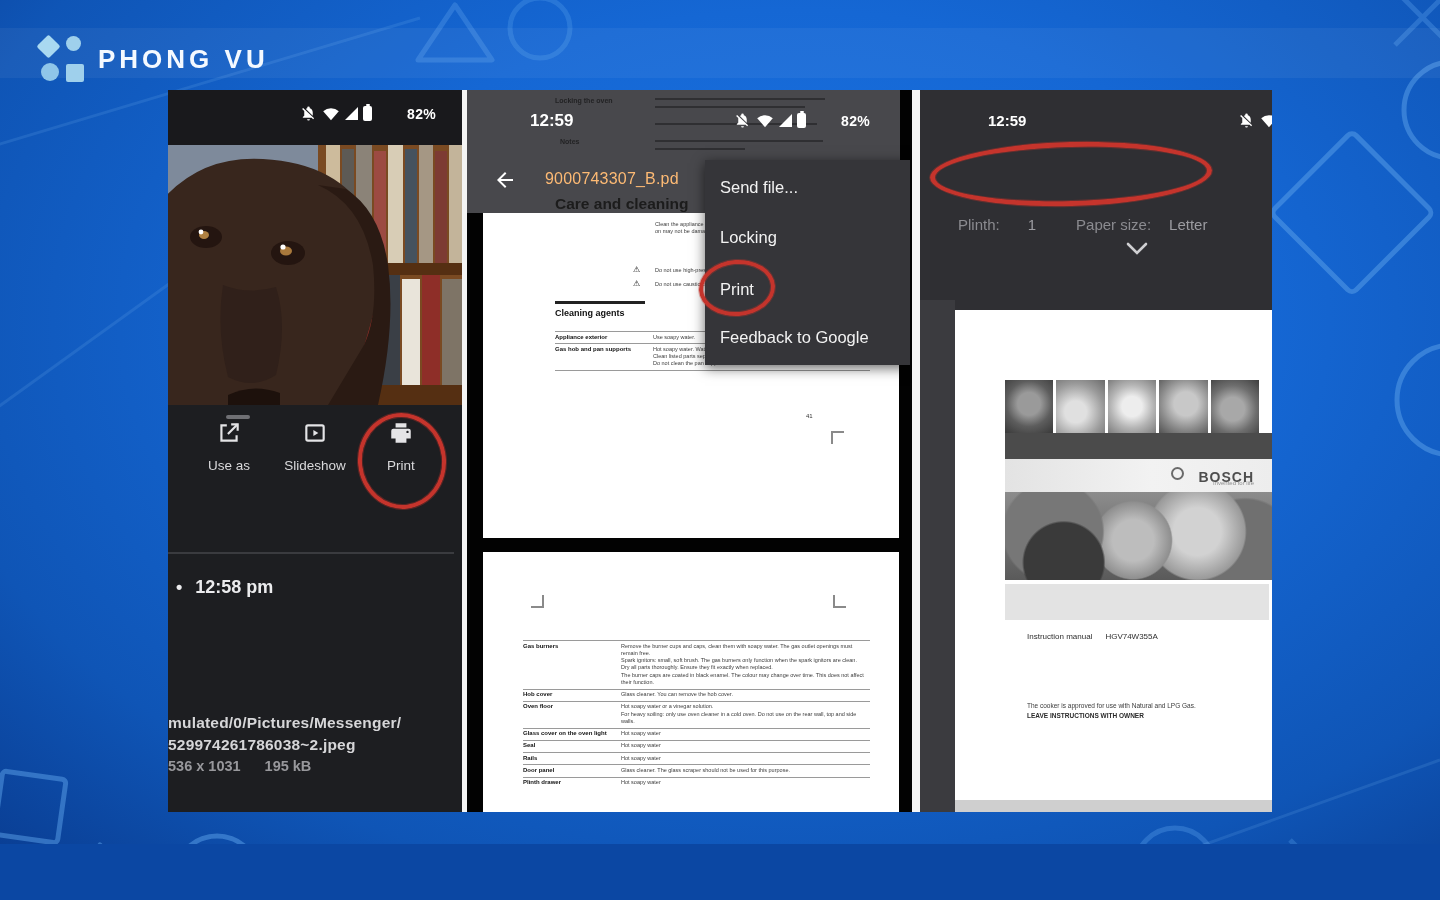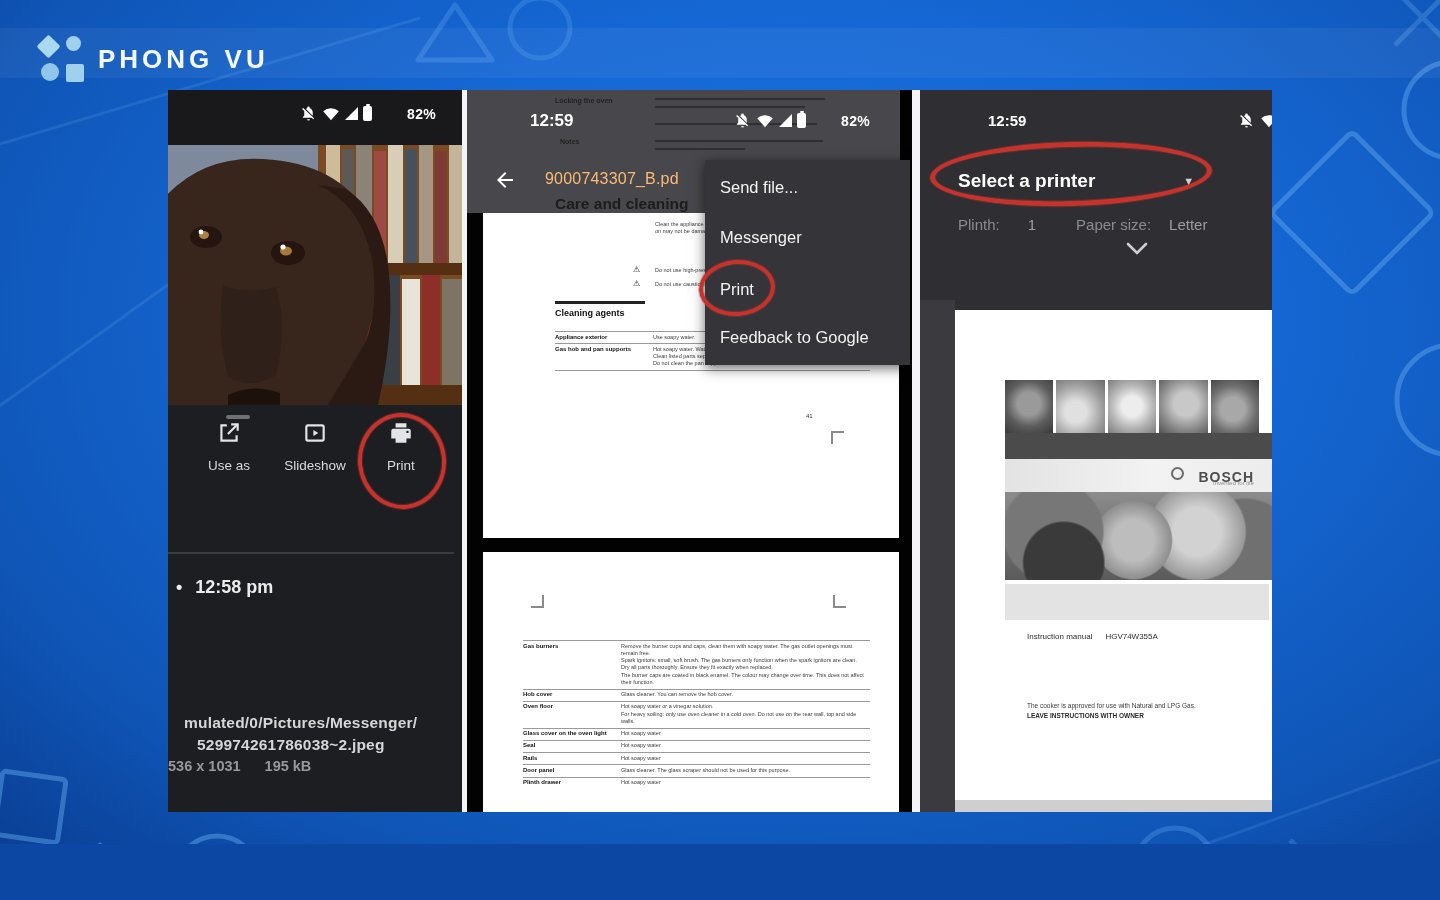--- a/index.html
+++ b/index.html
@@ -180,22 +180,22 @@
             </svg>
           <span>Print</span>
         </div>
       </div>
       <div class="redring" style="left:190px;top:323px;width:88px;height:96px;transform:rotate(-6deg);"></div>
       <div class="divider" style="top:462px;"></div>
       <div class="abs" style="left:8px;top:487px;color:#ececee;font-size:18px;font-weight:bold;">
         <span>•</span>
         <span style="margin-left:8px;">12:58 pm</span>
       </div>
-      <div class="abs pathtxt" style="left:0px;top:622px;padding-left:16px;">mulated/0/Pictures/Messenger/</div>
-      <div class="abs pathtxt" style="left:17px;top:644px;padding-left:12px;">529974261786038~2.jpeg</div>
+      <div class="abs pathtxt" style="left:0px;top:622px;">mulated/0/Pictures/Messenger/</div>
+      <div class="abs pathtxt" style="left:0px;top:644px;">529974261786038~2.jpeg</div>
       <div class="abs" style="left:0px;top:668px;display:flex;gap:24px;">
         <span class="dimtxt">536 x 1031</span>
         <span class="dimtxt">195 kB</span>
       </div>
     </section>
 
     <section class="panel p-mid">
 
       <div class="scrim">
         <div class="ghost" style="left:88px;top:7px;">Locking the oven</div>
@@ -296,43 +296,39 @@
             <div class="t2row">
                 <div class="t2k dockey">Plinth drawer</div>
                 <div class="t2v docsmall">Hot soapy water</div>
               </div>
           </div>
         </div>
       </div>
 
       <div class="menu">
         <div class="mitem" style="top:18px;">Send file...</div>
-        <div class="mitem" style="top:68px;">Messenger</div>
+        <div class="mitem" style="top:68px;">Locking</div>
         <div class="mitem" style="top:120px;">Print</div>
         <div class="mitem" style="top:168px;">Feedback to Google</div>
         <div class="redring" style="left:-6px;top:100px;width:76px;height:56px;transform:rotate(-4deg);"></div>
       </div>
     </section>
 
     <section class="panel p-right">
 
       <div class="abs" style="left:68px;top:22px;color:#fff;font-size:15px;font-weight:bold;">12:59</div>
       <div class="sticons" style="position:absolute;right:-6px;top:22px;">
         <svg width="17" height="17" viewBox="0 0 24 24">
             <path fill="#fff" d="M12 22a2 2 0 0 0 2-2h-4a2 2 0 0 0 2 2zm6-7v-4.5c0-2.9-1.6-5.3-4.2-6V4a1.8 1.8 0 1 0-3.6 0v.5c-.7.2-1.3.5-1.9 1L18 15.2zM4.4 4.1 3 5.5l3 3V15l-2 2v1h12.5l2 2 1.4-1.4z"></path>
           </svg>
         <svg width="18" height="15" viewBox="0 0 24 20">
             <path fill="#fff" d="M12 19 22.4 6.9A15.6 15.6 0 0 0 1.6 6.9z"></path>
           </svg>
       </div>
 
-      <div class="abs" style="left:38px;top:80px;display:flex;align-items:center;gap:88px;">
-        <span style="color:#fff;font-size:19px;font-weight:bold;">Select a printer</span>
-        <span style="color:#cfcfd2;font-size:11px;">▼</span>
-      </div>
       <div class="redring" style="left:10px;top:52px;width:282px;height:64px;border-width:5px;border-radius:50%/50%;transform:rotate(-1.5deg);"></div>
 
       <div class="abs" style="left:38px;top:126px;display:flex;align-items:center;">
         <span class="glabel">Plinth:</span>
         <span class="gvalue" style="margin-left:28px;">1</span>
         <span class="glabel" style="margin-left:40px;">Paper size:</span>
         <span class="gvalue" style="margin-left:18px;">Letter</span>
       </div>
 
       <svg class="abs" style="left:206px;top:152px;" width="22" height="14" viewBox="0 0 22 14">

